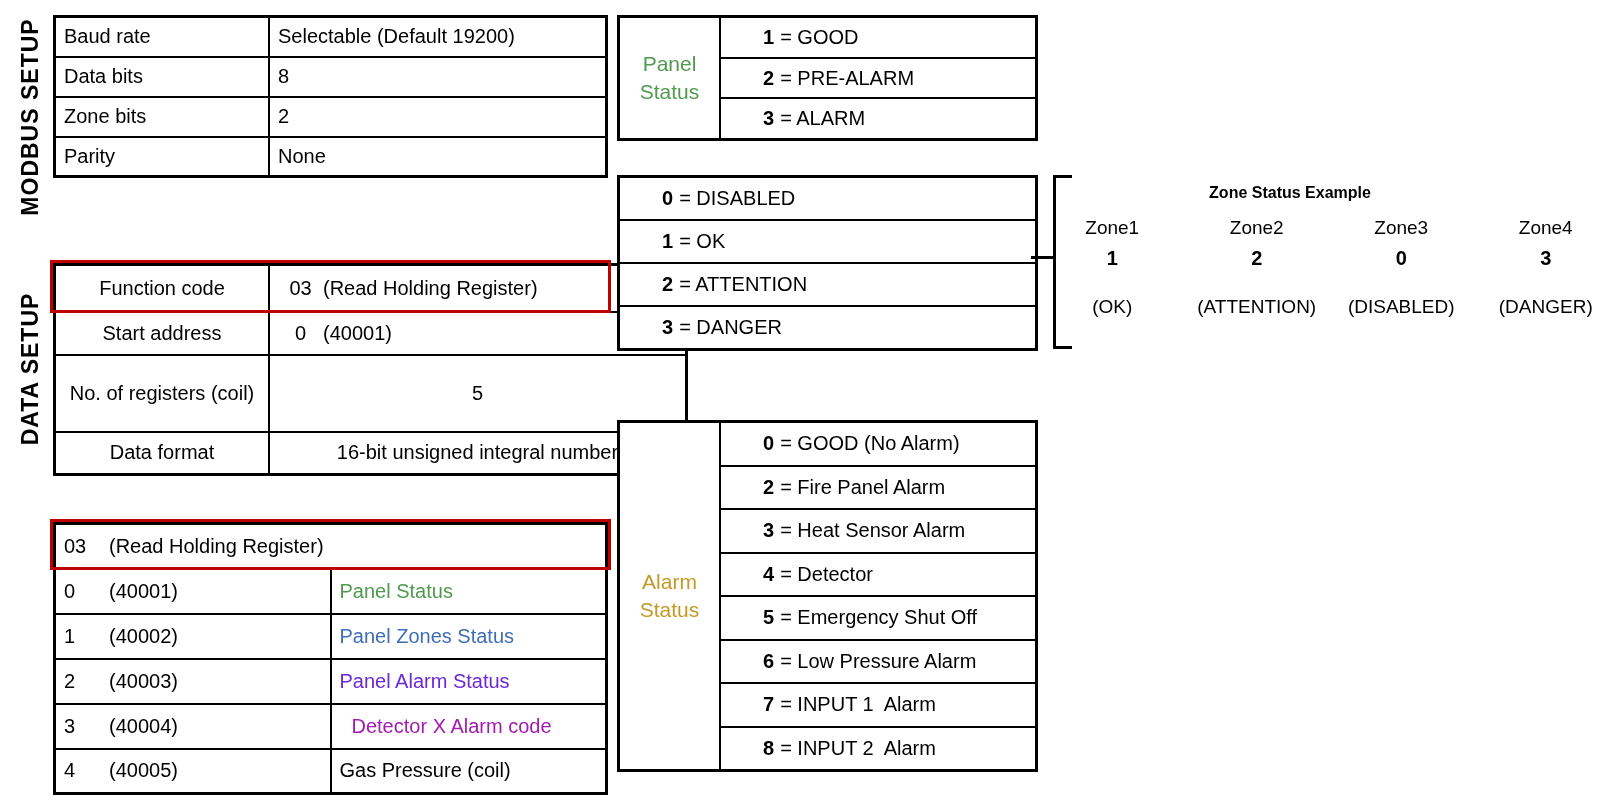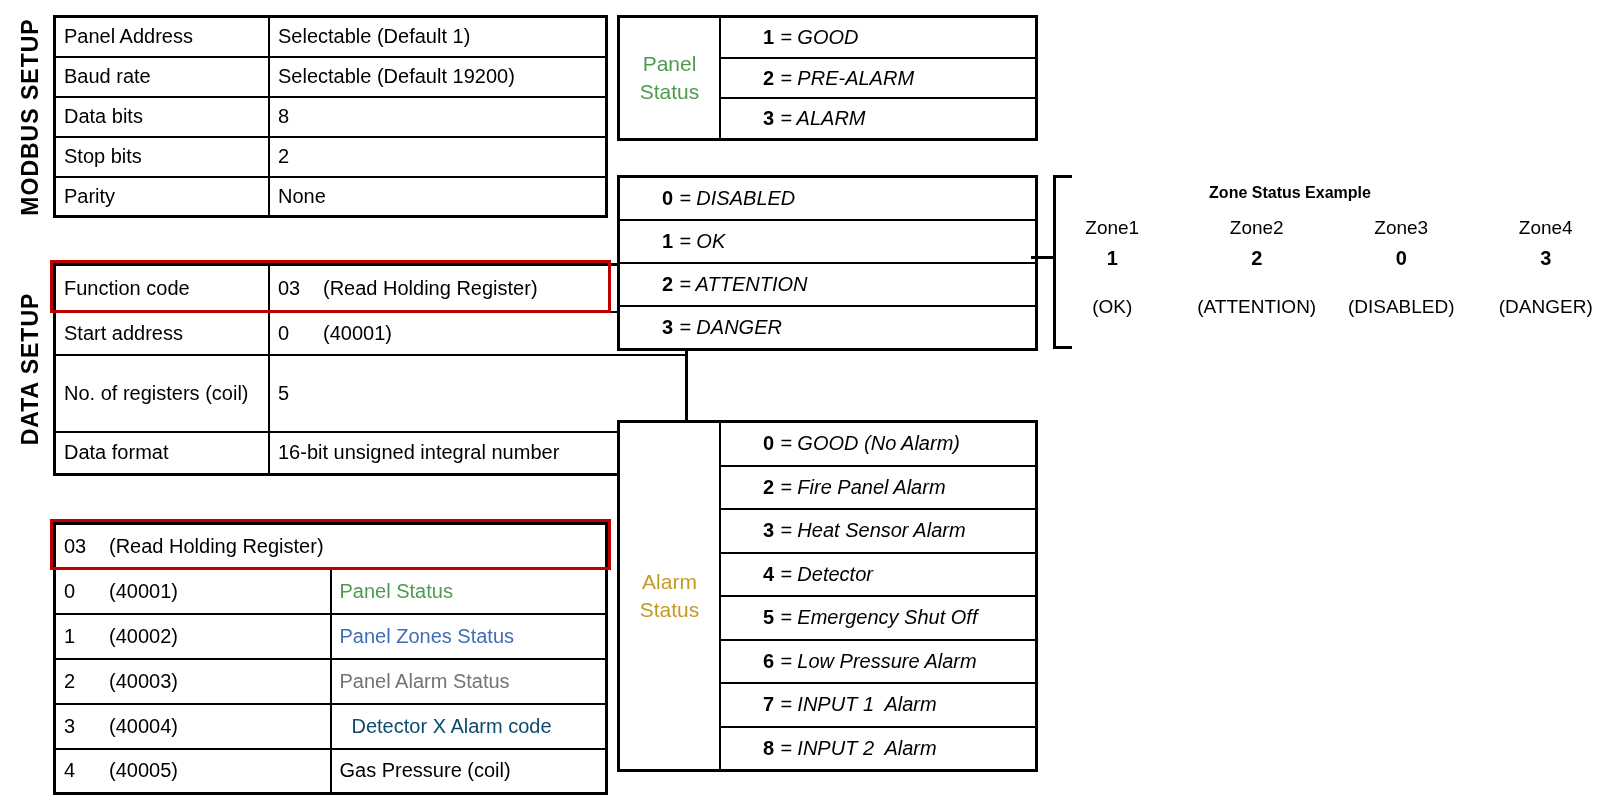--- a/index.html
+++ b/index.html
@@ -35,21 +35,21 @@
     display:flex; align-items:center; justify-content:center;
     text-align:center; font-size:21px; line-height:1.35;
   }
   .status-rows { flex:1; display:flex; flex-direction:column; }
   .status-row {
     flex:1; border-top:2px solid #000; display:flex; align-items:center;
     padding-left:42px; font-size:20px; gap:6px;
   }
   .status-row:first-child { border-top:none; }
   .status-row b { font-weight:bold; }
-  .rest { white-space:pre-wrap;font-style:italic; }
+  .rest { white-space:pre-wrap; }
   
   .bracket {
     position:absolute; left:1053px; top:175px; width:16px; height:168px;
     border-left:3px solid #000; border-top:3px solid #000; border-bottom:3px solid #000;
   }
   .connector { position:absolute; left:1031px; top:256px; width:22px; height:3px; background:#000; }
   
   .zx-title {
     position:absolute; left:1040px; top:184px; width:500px;
     text-align:center; font-weight:bold; font-size:16px;
@@ -70,44 +70,40 @@
 </head>
 <body>
 
 <div class="canvas">
 
   <div class="vlabel" style="left:-80px; top:103px;">MODBUS SETUP</div>
   <div class="vlabel" style="left:-80px; top:355px;">DATA SETUP</div>
 
   <table class="tbl" id="tbl-modbus" style="left:53px; top:15px; width:555px;">
     <tbody>
-        <tr>
-      <td class="c1">Panel Address</td>
-      <td class="val">Selectable (Default 1)</td>
-    </tr>
     <tr>
       <td class="c1">Baud rate</td>
       <td class="val">Selectable (Default 19200)</td>
     </tr>
     <tr>
       <td class="c1">Data bits</td>
       <td class="val">8</td>
     </tr>
     <tr>
-      <td class="c1">Stop bits</td>
+      <td class="c1">Zone bits</td>
       <td class="val">2</td>
     </tr>
     <tr>
       <td class="c1">Parity</td>
       <td class="val">None</td>
     </tr>
   </tbody>
     </table>
 
-  <table class="tbl" id="tbl-data" style="left:53px; top:263px; width:635px;">
+  <table class="tbl" id="tbl-data" style="left:53px; top:263px; width:635px;text-align:center;">
     <tbody>
         <tr>
       <td class="c1">Function code</td>
       <td>
         <div class="idxrow">
           <span class="idx">03</span>
           <span>(Read Holding Register)</span>
         </div>
       </td>
     </tr>
@@ -161,30 +157,30 @@
       </td>
       <td style="color: rgb(63, 109, 182);">Panel Zones Status</td>
     </tr>
     <tr>
       <td class="c1">
         <div class="idxrow">
           <span class="idx">2</span>
           <span>(40003)</span>
         </div>
       </td>
-      <td style="color: #737373;">Panel Alarm Status</td>
+      <td style="color: #6d28d9;">Panel Alarm Status</td>
     </tr>
     <tr>
       <td class="c1">
         <div class="idxrow">
           <span class="idx">3</span>
           <span>(40004)</span>
         </div>
       </td>
-      <td style="color: #0c4a6e; padding-left: 20px;">Detector X Alarm code</td>
+      <td style="color: #a21caf; padding-left: 20px;">Detector X Alarm code</td>
     </tr>
     <tr>
       <td class="c1">
         <div class="idxrow">
           <span class="idx">4</span>
           <span>(40005)</span>
         </div>
       </td>
       <td>Gas Pressure (coil)</td>
     </tr>

